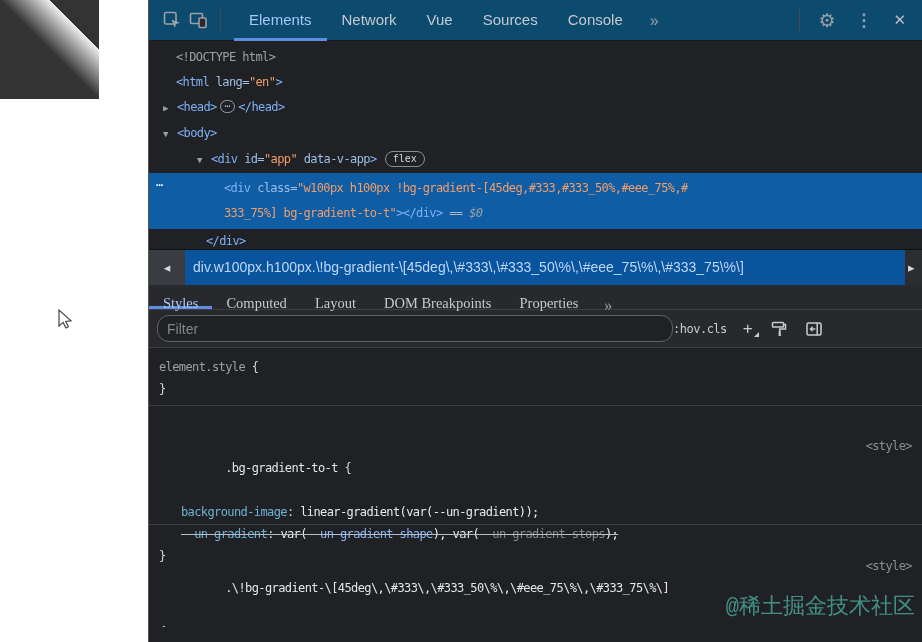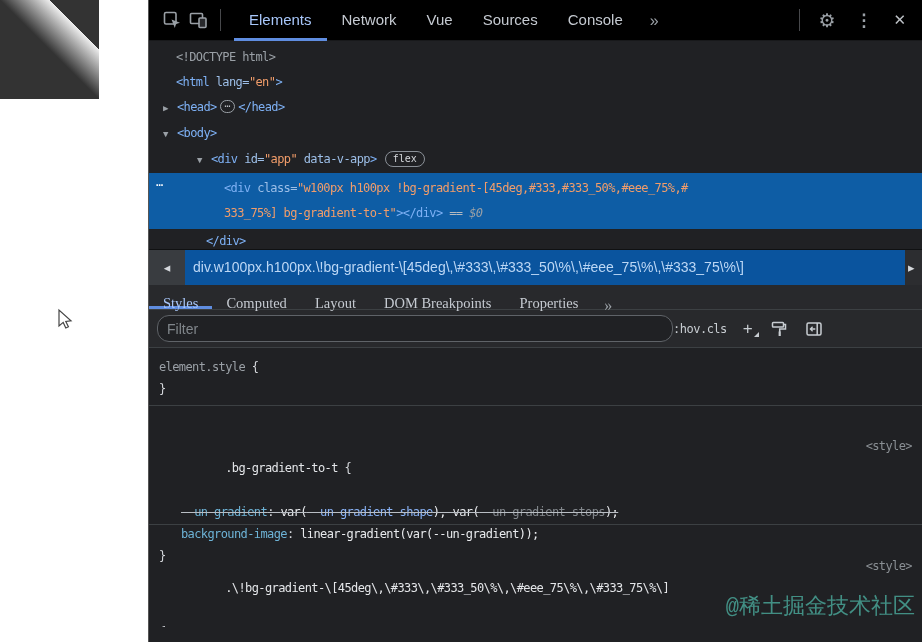--- a/index.html
+++ b/index.html
@@ -10,21 +10,21 @@
   
   .page-area { position:absolute; left:0; top:0; width:148px; height:642px; background:#fff; }
   .gradient-box { position:absolute; left:0; top:0; width:99px; height:99px; }
   .cursor { position:absolute; left:55px; top:308px; }
 
   
   .devtools { position:absolute; left:148px; top:0; width:774px; height:642px;
               background:#202124; border-left:1px solid #555; color:#bdc1c6; }
 
   
-  .toolbar { height:41px; background:#000000; display:flex; align-items:center;
+  .toolbar { height:41px; background:#0c4a6e; display:flex; align-items:center;
              border-bottom:1px solid #18191b; }
   .icon-btn { display:flex; align-items:center; justify-content:center; width:26px; height:26px; }
   .icon-btn:first-child { margin-left:10px; }
   .vdiv { width:1px; height:22px; background:#47484b; margin:0 9px; }
   .tabs { display:flex; height:41px; margin-left:4px; }
   .tab { padding:0 15px; line-height:39px; font-size:15px; color:#c5cad1; white-space:nowrap; }
   .tab.active { color:#a8c7fa; box-shadow:inset 0 -3px 0 #5f8de0; }
   .tab-more { font-size:16px; color:#9aa0a6; padding:0 12px; line-height:41px; }
   .tb-right { margin-left:auto; display:flex; align-items:center; padding-right:12px; }
   .glyph { color:#9aa0a6; }
@@ -208,22 +208,22 @@
       <div class="sect s1">
         <div class="rline"><span class="tk-g">element.style</span><span class="tk-br"> {</span></div>
         <div class="brace">}</div>
       </div>
 
       <div class="sect s2">
         <div class="rline">
           <span class="origin">&lt;style&gt;</span>
           <span><span class="tk-selw">.bg-gradient-to-t</span><span class="tk-br"> {</span></span>
         </div>
+        <div class="rline decl"><span class="tk-p">background-image</span><span class="tk-br">: </span><span class="tk-val">linear-gradient(var(--un-gradient));</span></div>
         <div class="rline decl struck"><span class="tk-p">--un-gradient</span><span class="tk-br">: </span><span class="tk-val">var(</span><span class="tk-vl">--un-gradient-shape</span><span class="tk-val">), var(</span><span class="tk-dim">--un-gradient-stops</span><span class="tk-val">);</span></div>
-        <div class="rline decl"><span class="tk-p">background-image</span><span class="tk-br">: </span><span class="tk-val">linear-gradient(var(--un-gradient));</span></div>
         <div class="brace">}</div>
       </div>
 
       <div class="sect s3">
         <div class="rline">
           <span class="origin">&lt;style&gt;</span>
           <span><span class="tk-selw">.\!bg-gradient-\[45deg\,\#333\,\#333_50\%\,\#eee_75\%\,\#333_75\%\]</span></span>
         </div>
         <div class="rline"><span class="tk-br">{</span></div>
 

